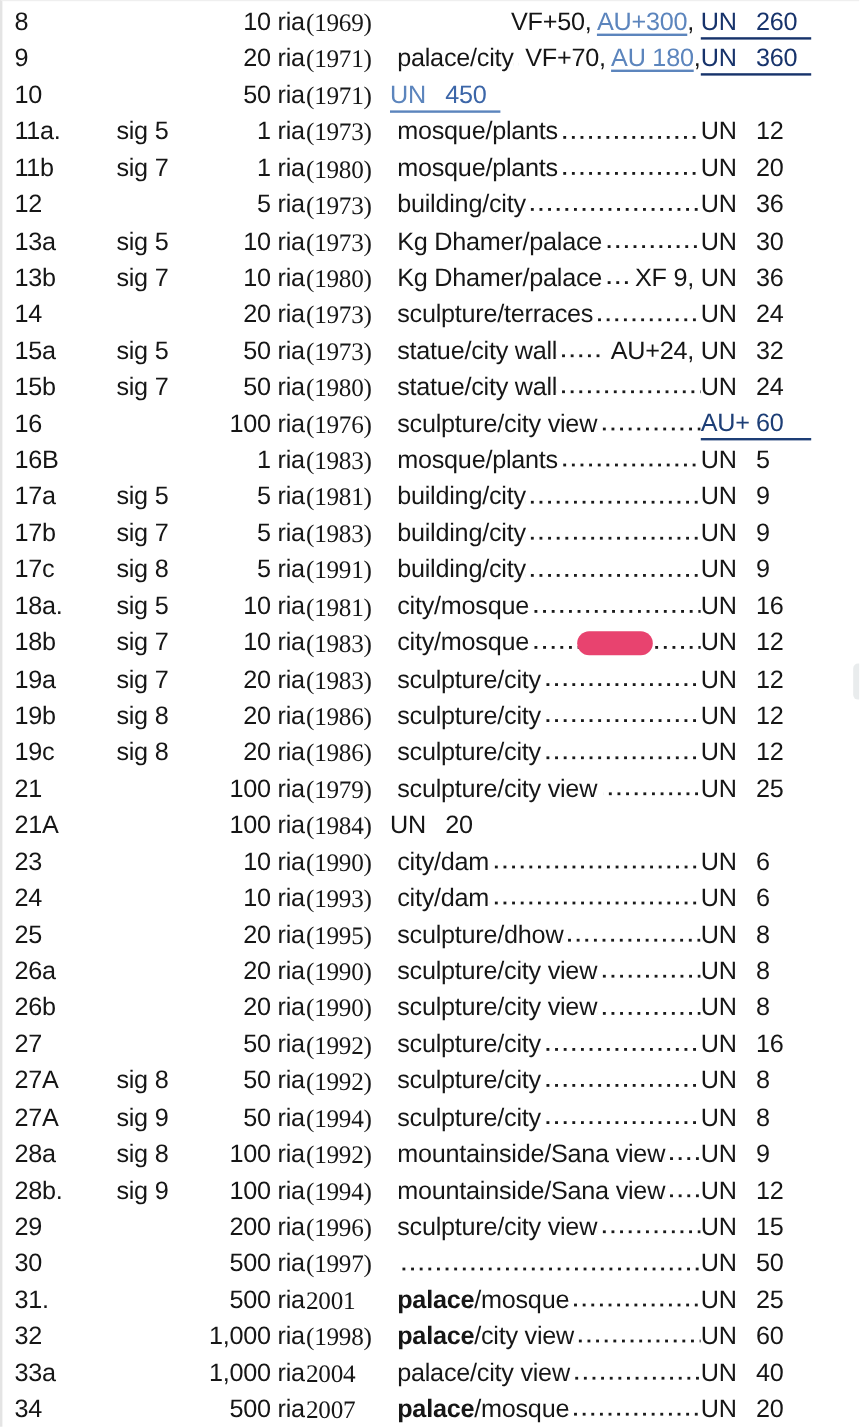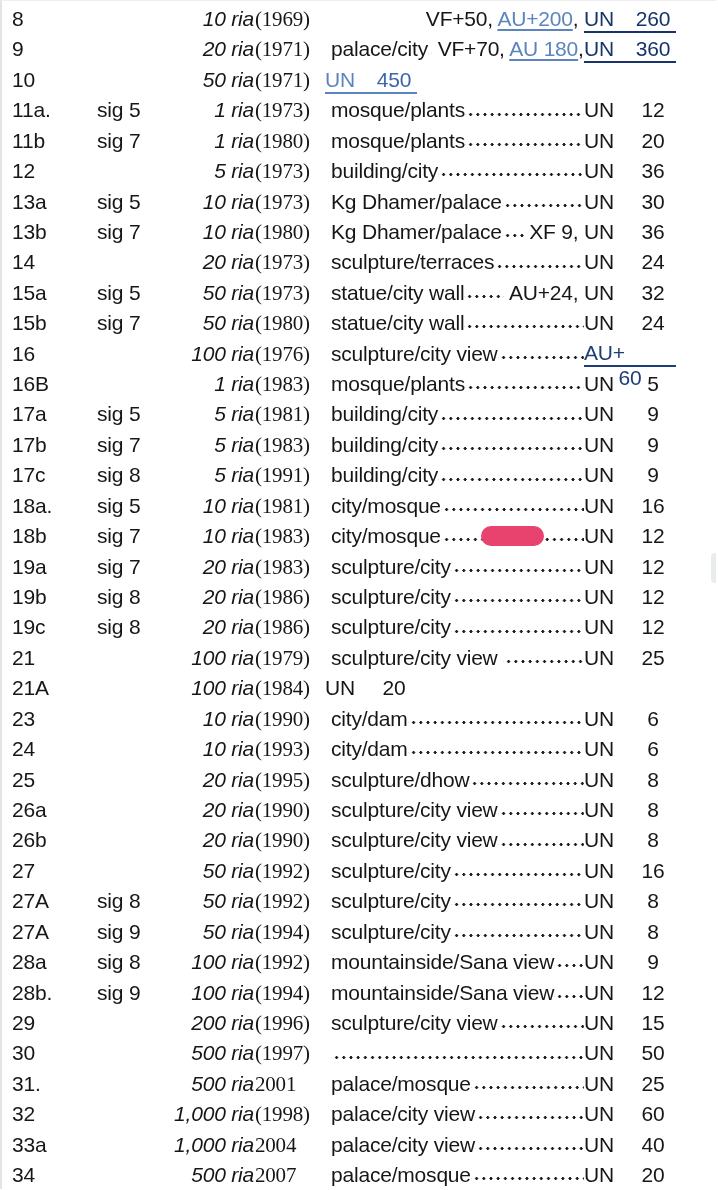--- a/index.html
+++ b/index.html
@@ -13,45 +13,45 @@
     position:relative;width:716px;height:1189px;
     border-left:2px solid #e4e4e4;border-top:1px solid #efefef;
     padding-top:3px;box-sizing:border-box;
   }
   .row{
     display:flex;height:30.43px;line-height:30.43px;
     font-size:21px;letter-spacing:-0.2px;white-space:pre;
   }
   .cat{width:56px;padding-left:10px;box-sizing:border-box;flex:none;}
   .sig{width:64px;flex:none;margin-left:39px;}
-  .denom{width:93px;text-align:right;flex:none;font-style:italic;}
+  .denom{width:93px;text-align:right;flex:none;}
   .year{width:70px;margin-left:1px;flex:none;font-family:Liberation Serif, serif;}
   .desc{flex:1 1 auto;display:flex;margin-left:6px;overflow:hidden;min-width:0;}
   .desc-text{flex:none;}
-  .desc-bold{font-weight:normal;flex:none;}
+  .desc-bold{font-weight:bold;flex:none;}
   .leader{flex:1 1 auto;position:relative;min-width:4px;}
   .leader.dotted{
     background-image:radial-gradient(circle,#1b1b1b 1.3px,transparent 1.55px);
     background-size:7.2px 7.2px;background-repeat:repeat-x;
     background-position:left 2px bottom 8px;
   }
   .mid{flex:none;}
   .midlink{
     color:var(--link-light);cursor:pointer;
     text-decoration:underline;text-decoration-thickness:2px;text-underline-offset:3px;
   }
   .gp{width:92px;flex:none;display:flex;}
   .grade{width:46px;flex:none;}
-  .price{flex:1 1 auto;text-align:center;}
+  .price{flex:1 1 auto;text-align:left;}
   .gp.link{border-bottom:2px solid currentColor;cursor:pointer;
     height:27px;line-height:25px;align-self:center;box-sizing:border-box;}
   .gp.link-dark{color:var(--link-dark);}
   .gp.link-light{color:var(--link-light);}
   .gp.link-light .price{color:var(--link-mid);}
-  .gp.link-navy{color:var(--link-navy);flex-direction:column;}
+  .gp.link-navy{color:var(--link-navy);}
   .gutter{width:40px;flex:none;}
   .pill{
     position:absolute;left:40px;top:50%;transform:translateY(-50%);
     width:63px;height:20px;border-radius:10px;background:var(--redaction);
   }
   .edge-mark{
     position:absolute;right:0;top:552px;width:5px;height:30px;
     background:#e9eced;border-radius:4px 0 0 4px;
   }
 </style>
@@ -61,21 +61,21 @@
 <div class="page">
   <div id="rows">
   <div class="row">
     <span class="cat">8</span>
     <span class="sig"></span>
     <span class="denom">10 ria</span>
     <span class="year">(1969)</span>
     <span class="desc">
       
       <span class="leader"></span>
-      <span class="mid"> VF+50, <span class="midlink">AU+200</span>, </span>
+      <span class="mid"> VF+50, <span class="midlink">AU+300</span>, </span>
     </span>
     <span class="gp link link-dark">
       <span class="grade">UN</span>
       <span class="price">260</span>
     </span>
     <span class="gutter"></span>
   </div>
 
   <div class="row">
     <span class="cat">9</span>

